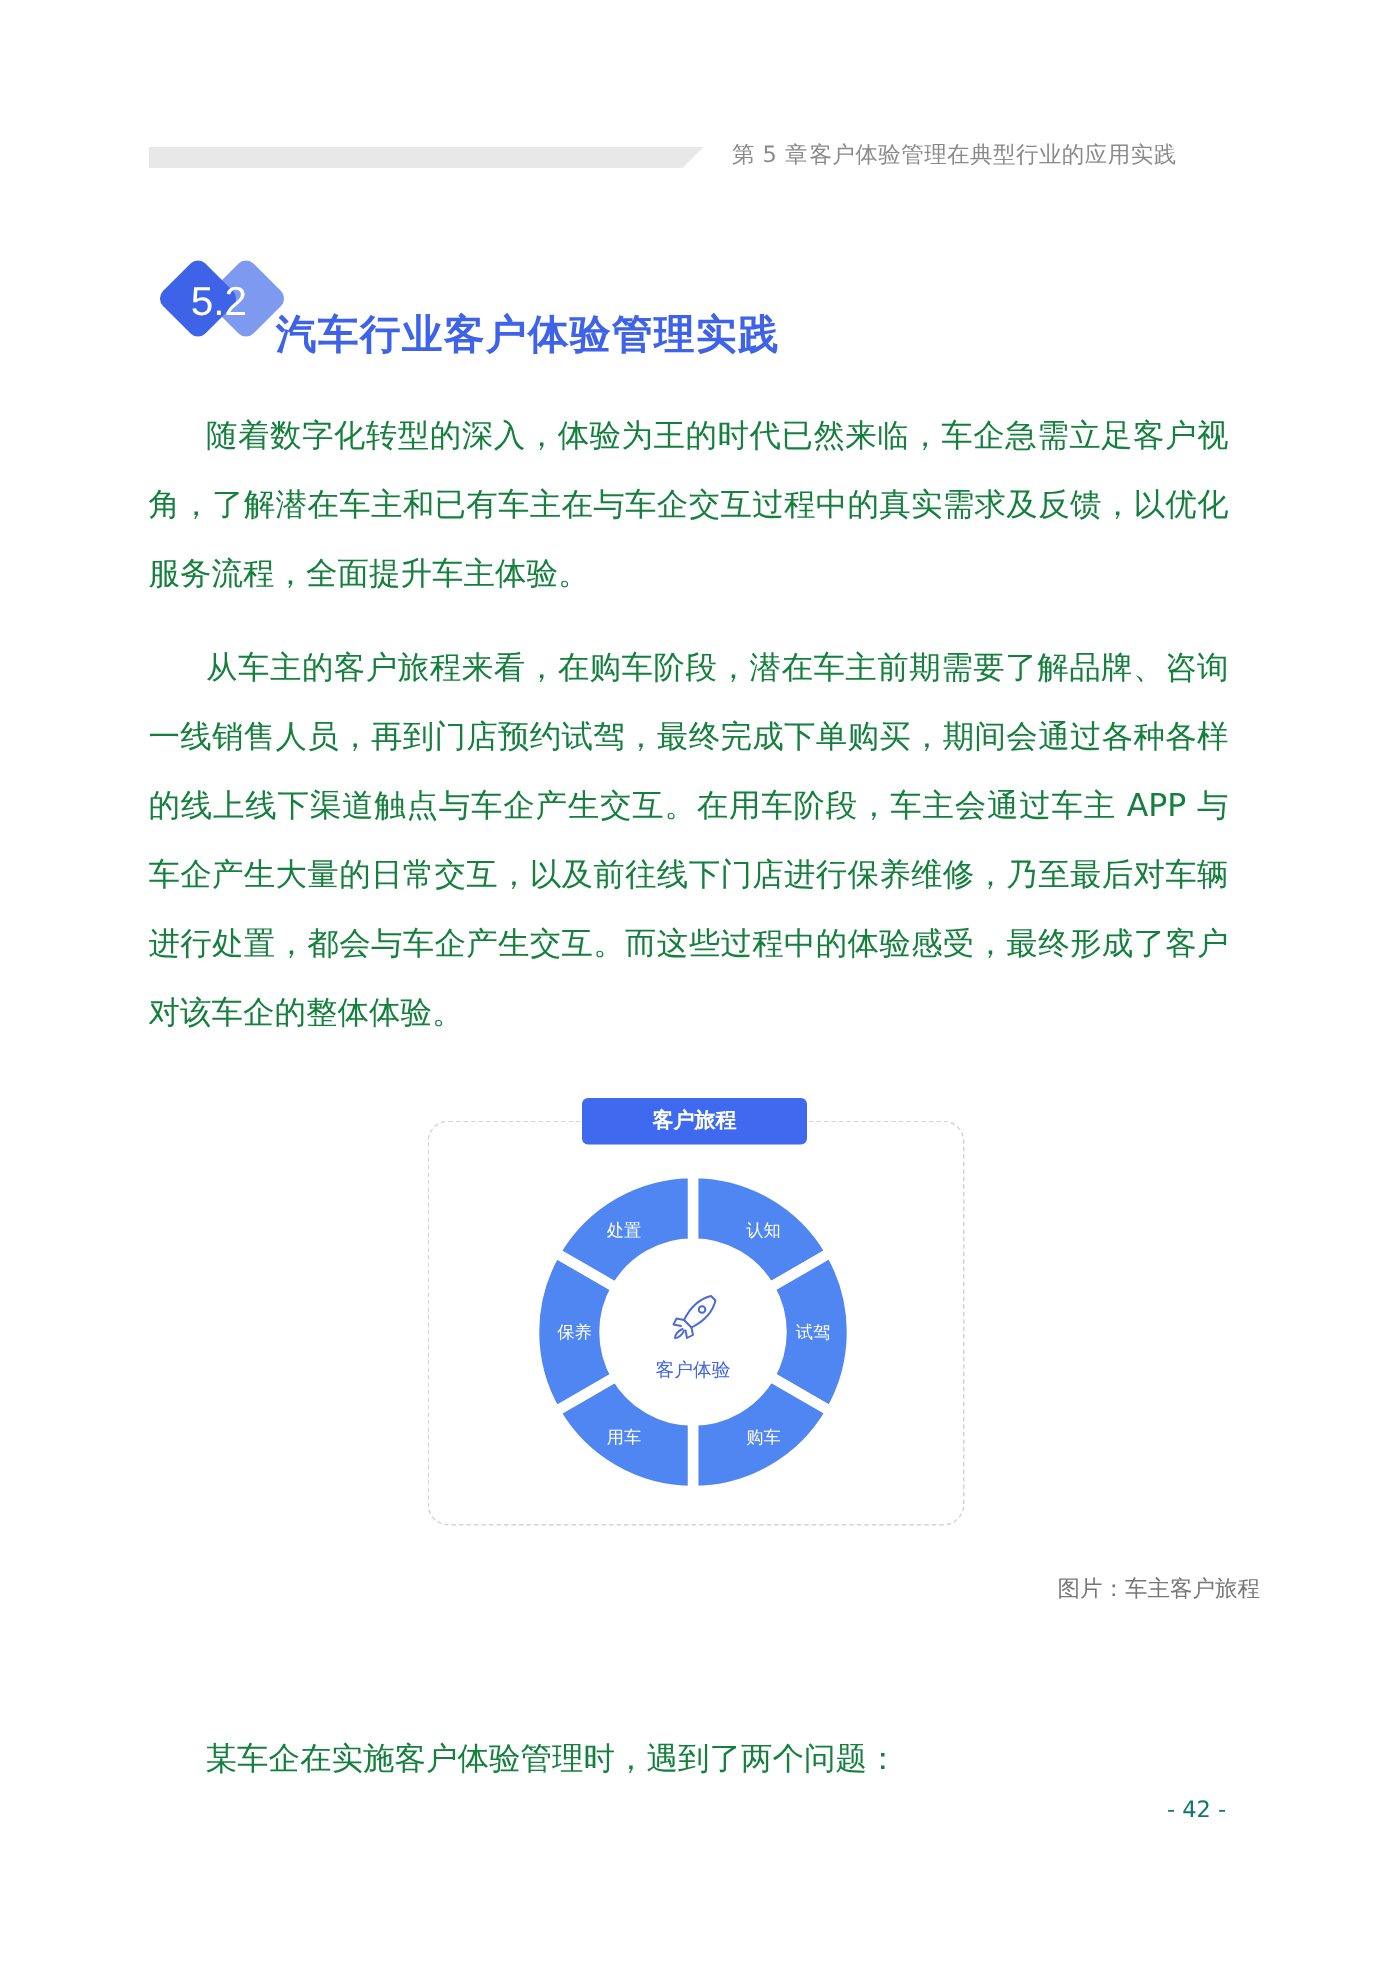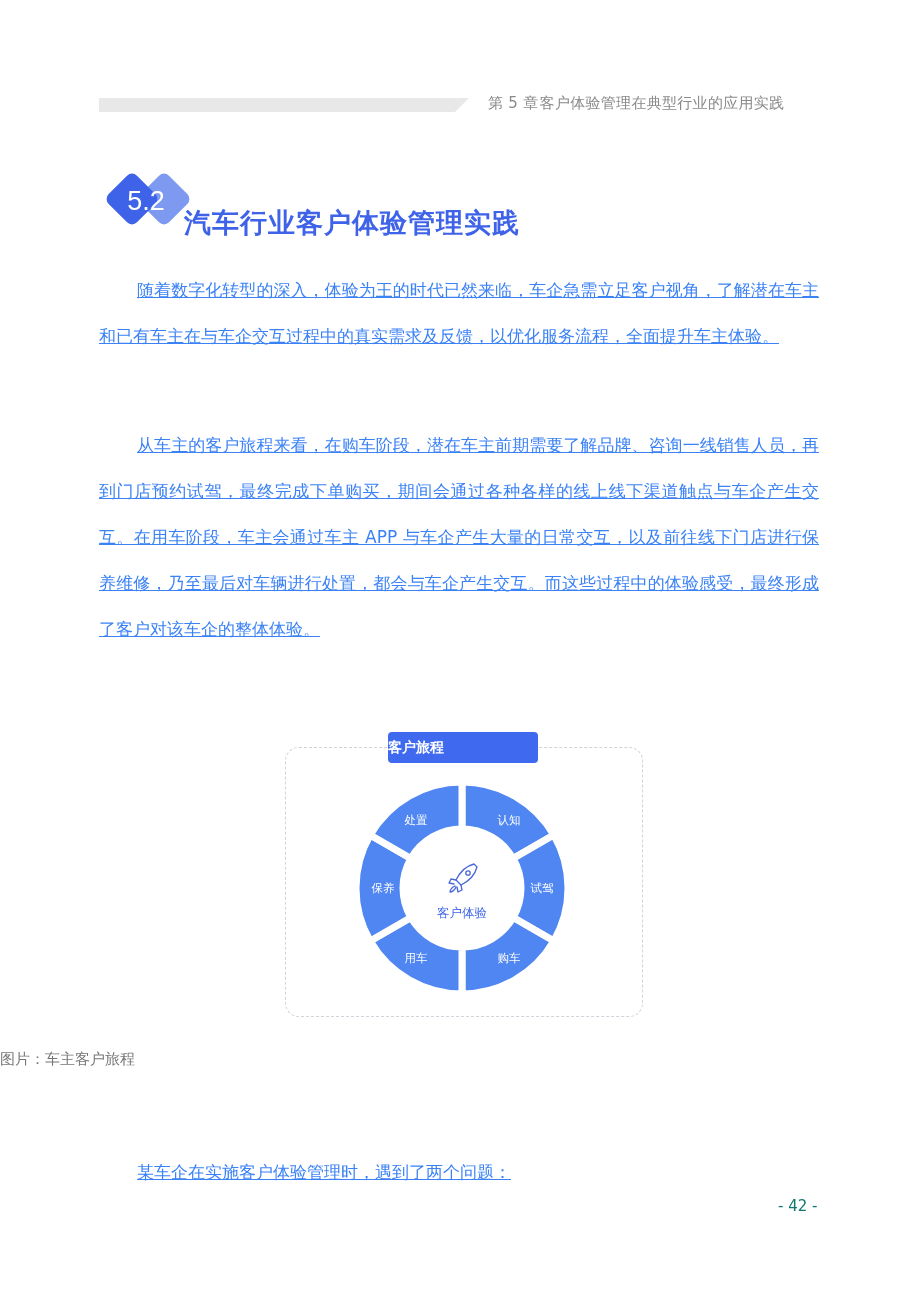--- a/index.html
+++ b/index.html
@@ -6,34 +6,34 @@
   body { width: 919px; height: 1307px; position: relative; overflow: hidden;
          font-family: "DejaVu Sans", "Liberation Sans", sans-serif; color: #333333; }
   .header-bar { position: absolute; left: 99px; top: 98px; width: 370px; height: 14px;
                 background: #e8e8e8; clip-path: polygon(0 0, 100% 0, calc(100% - 14px) 100%, 0 100%); }
   .header-text { position: absolute; left: 488px; top: 94px; font-size: 15px; color: #8a8a8a;
                  white-space: nowrap; letter-spacing: 0.3px; }
   .header-text .chap { margin-right: 1px; }
   .section-badge { position: absolute; left: 100px; top: 170px; width: 90px; height: 62px; }
   .section-title { position: absolute; left: 184px; top: 181px; font-size: 27px; font-weight: bold;
                    color: #3f63e8; letter-spacing: 1px; white-space: nowrap; margin-top: 24px; }
-  .para { position: absolute; left: 99px; width: 720px; font-size: 17px; line-height: 46px;
-          color: #3b82f6; text-align: justify; margin: 0; text-decoration: underline; }
+  .para { position: absolute; left: 99px; width: 720px; font-size: 21px; line-height: 46px;
+          color: #15803d; text-align: justify; margin: 0; }
   .para .indent { display: inline-block; width: 38px; }
   .p1 { top: 267px; }
   .p2 { top: 422px; }
   .p3 { top: 1149px; }
   .figure { position: absolute; left: 285px; top: 730px; width: 360px; height: 290px; }
   .dashed-box { position: absolute; left: 0; top: 17px; width: 356px; height: 268px;
                 border: 1.2px dashed #cfd3da; border-radius: 14px; }
   .fig-title { position: absolute; left: 103px; top: 2px; width: 150px; height: 31px;
                background: #3f6af0; border-radius: 4px; color: #ffffff; font-size: 14px;
-               font-weight: bold; line-height: 31px; }
+               font-weight: bold; text-align: center; line-height: 31px; }
   .donut { position: absolute; left: 0; top: 0; }
-  .caption { position: absolute; left: 0; width: 840px; top: 1050px; text-align: left;
+  .caption { position: absolute; left: 0; width: 840px; top: 1050px; text-align: right;
              font-size: 15px; color: #777777; }
   .page-num { position: absolute; left: 778px; top: 1197px; font-size: 15px; color: #0f766e; }
 </style>
 </head>
 <body>
 
 <div class="header-bar"></div>
 <div class="header-text">
   <span class="chap">第 5 章</span><span>客户体验管理在典型行业的应用实践</span>
 </div>

